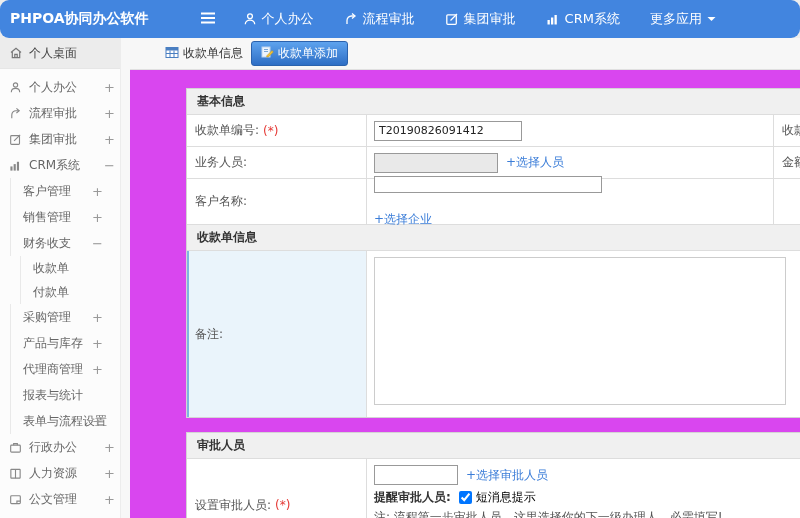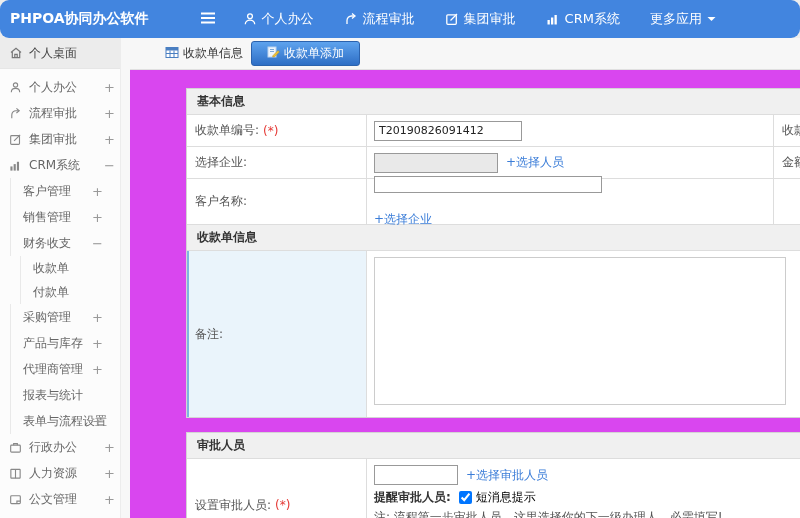--- a/index.html
+++ b/index.html
@@ -28,21 +28,21 @@
   .lvl1 .expand { right:27px; }
   .lvl2 { height:24px; margin-left:20px; border-left:1px solid #e9e9e9; padding-left:12px; }
 
   
   .content { flex:1; background:#d946ef; overflow:hidden; }
   .tabbar { height:32px; background:#f7f7f7; border-bottom:1px solid #e0e0e0;
     display:flex; align-items:center; padding-left:35px; }
   .tab { display:flex; align-items:center; gap:4px; color:#333; cursor:pointer; }
   .tab-active { margin-left:8px; display:flex; align-items:center; gap:4px; color:#fff;
     background:linear-gradient(#5ea3ee,#2e6ec5); border:1px solid #2b62ad; border-radius:3px;
-    padding:3px 15px; cursor:pointer;text-align:center; }
+    padding:3px 9px; cursor:pointer;text-align:center; }
 
   .form-area { height:448px; overflow:hidden; padding:18px 0 0 56px; }
   .panel { width:900px; background:#fff; border:1px solid #d4d4d4; }
   .panel2 { margin-top:14px; }
   .sec-title { height:26px; line-height:25px; background:#f0f0f0; border-bottom:1px solid #ddd;
     padding-left:10px; font-weight:bold; color:#333; }
   .frow { display:flex; border-bottom:1px solid #ddd; }
   .frow:last-child { border-bottom:none; }
   .c-label { width:180px; border-right:1px solid #ddd; display:flex; align-items:center;
     padding-left:8px; color:#555; }
@@ -299,21 +299,21 @@
           <div class="c-field">
             <input class="inp inp-receipt" value="T20190826091412" style="">
           </div>
           <div class="c-label2">
             <span>收款单日期:</span>
           </div>
         </div>
 
         <div class="frow r2">
           <div class="c-label">
-            <span>选择企业:</span>
+            <span>业务人员:</span>
           </div>
           <div class="c-field">
             <input class="inp inp-disabled" style="">
             <a class="lnk gap8">+选择人员</a>
           </div>
           <div class="c-label2">
             <span>金额:</span>
           </div>
         </div>
 

